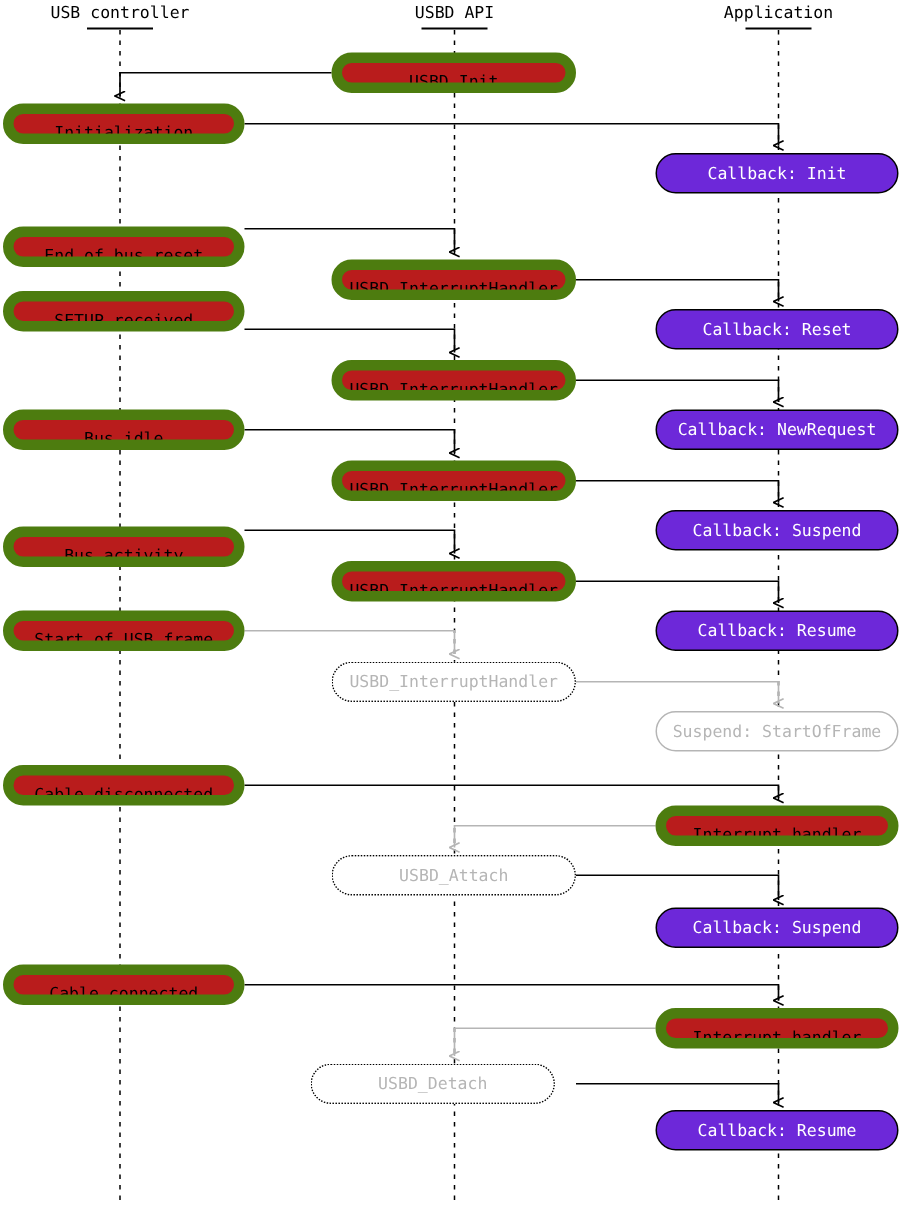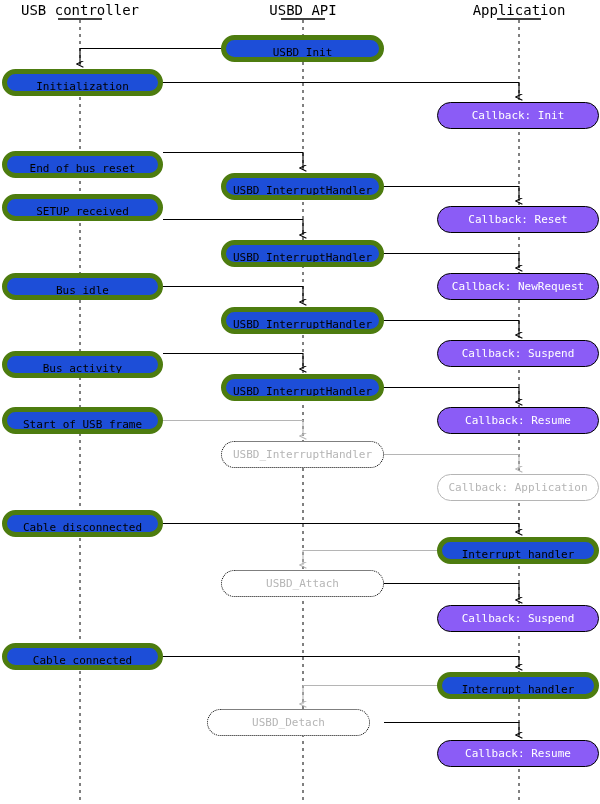--- a/index.html
+++ b/index.html
@@ -1,28 +1,28 @@
 <!DOCTYPE html>
 <html><head>
 <meta charset="utf-8">
 <style>
   html,body{margin:0;padding:0;background:#ffffff;}
   body{width:600px;height:804px;position:relative;overflow:hidden;
        font-family:"DejaVu Sans Mono","Liberation Mono",monospace;}
   #diagram{position:absolute;left:0;top:0;width:600px;height:804px;}
 
   .lane-title{position:absolute;transform:translateX(-50%);
-      font-size:14px;color:#000;white-space:nowrap;text-align:right;top:2px;}
+      font-size:11px;color:#000;white-space:nowrap;text-align:right;top:2px;}
 
   .node{position:absolute;height:27px;line-height:25px;
         border-radius:14px;box-sizing:border-box;
         font-size:11px;text-align:center;white-space:nowrap;overflow:hidden;}
 
-  .node.plain{background:#1d4ed8;border:5px solid #4d7c0f;color:#000000;text-decoration:underline;}
-  .node.filled{background:#8b5cf6;border:1px solid #000000;color:#ffffff;}
+  .node.plain{background:#b91c1c;border:7px solid #4d7c0f;color:#000000;text-decoration:underline;}
+  .node.filled{background:#6d28d9;border:1px solid #000000;color:#ffffff;}
   .node.ghost-dotted{background:#ffffff;border:1.5px dotted #000000;color:#b5b5b5;}
   .node.ghost-solid{background:#ffffff;border:1px solid #b5b5b5;color:#b5b5b5;}
 
   svg.wires{position:absolute;left:0;top:0;width:600px;height:804px;
             pointer-events:none;}
 </style>
 </head>
 <body>
 
 <div id="diagram">
@@ -107,21 +107,21 @@
       <div class="node plain" style="left: 221px; top: 240px; width: 163px;"><span>USBD_InterruptHandler</span></div>
       <div class="node filled" style="left: 437px; top: 273px; width: 162px;"><span>Callback: NewRequest</span></div>
       <div class="node plain" style="left: 2px; top: 273px; width: 161px;"><span>Bus idle</span></div>
       <div class="node plain" style="left: 221px; top: 307px; width: 163px;"><span>USBD_InterruptHandler</span></div>
       <div class="node filled" style="left: 437px; top: 340px; width: 162px;"><span>Callback: Suspend</span></div>
       <div class="node plain" style="left: 2px; top: 340px; width: 161px; margin-top: 11px;"><span>Bus activity</span></div>
       <div class="node plain" style="left: 221px; top: 374px; width: 163px;"><span>USBD_InterruptHandler</span></div>
       <div class="node filled" style="left: 437px; top: 407px; width: 162px;"><span>Callback: Resume</span></div>
       <div class="node plain" style="left: 2px; top: 407px; width: 161px;"><span>Start of USB frame</span></div>
       <div class="node ghost-dotted" style="left: 221px; top: 441px; width: 163px;"><span>USBD_InterruptHandler</span></div>
-      <div class="node ghost-solid" style="left: 437px; top: 474px; width: 162px;"><span>Callback: Application</span></div>
+      <div class="node ghost-solid" style="left: 437px; top: 474px; width: 162px;"><span>Suspend: StartOfFrame</span></div>
       <div class="node plain" style="left: 2px; top: 510px; width: 161px;"><span>Cable disconnected</span></div>
       <div class="node plain" style="left: 437px; top: 537px; width: 162px;"><span>Interrupt handler</span></div>
       <div class="node ghost-dotted" style="left: 221px; top: 570px; width: 163px;"><span>USBD_Attach</span></div>
       <div class="node filled" style="left: 437px; top: 605px; width: 162px;"><span>Callback: Suspend</span></div>
       <div class="node plain" style="left: 2px; top: 643px; width: 161px; text-align: center;"><span>Cable connected</span></div>
       <div class="node plain" style="left: 437px; top: 672px; width: 162px;"><span>Interrupt handler</span></div>
       <div class="node ghost-dotted" style="left: 207px; top: 709px; width: 163px;"><span>USBD_Detach</span></div>
       <div class="node filled" style="left: 437px; top: 740px; width: 162px;"><span>Callback: Resume</span></div>
     </div>
 

